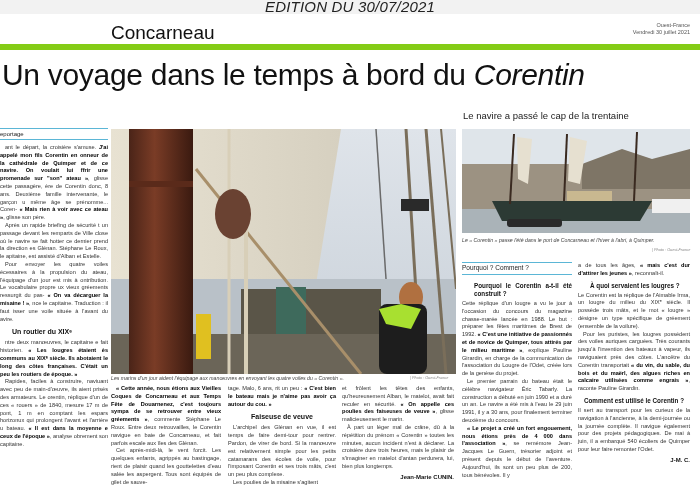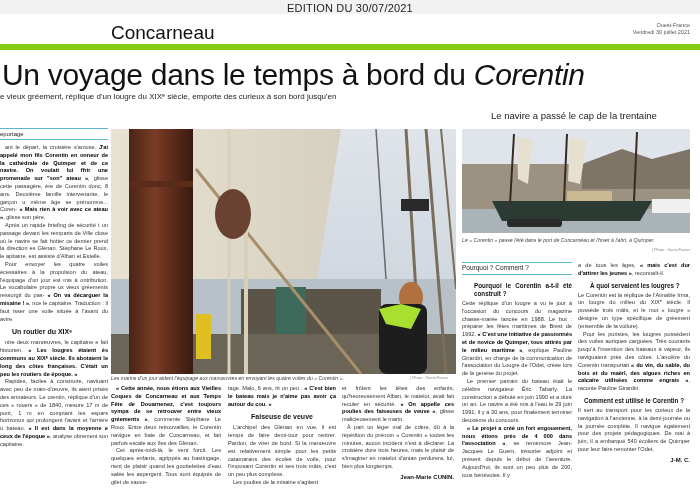--- a/index.html
+++ b/index.html
@@ -1,31 +1,31 @@
 <!DOCTYPE html>
 <html><head>
 <meta charset="utf-8">
 <style>
   * { box-sizing: border-box; margin: 0; padding: 0; }
   html, body { width: 700px; height: 500px; overflow: hidden; background: #ffffff; }
   body { font-family: "Liberation Sans", sans-serif; color: #1a1a1a; position: relative; }
 
   .edition-bar { position: absolute; left: 0; top: 0; width: 700px; height: 14px; background: #f2f2f2; text-align: center; }
-  .edition-bar span { font-size: 11px; color: #222; line-height: 8px; display: inline-block; transform: translateY(-2px); letter-spacing: 0.2px; }
+  .edition-bar span { font-size: 15px; color: #222; line-height: 8px; display: inline-block; transform: translateY(-2px); letter-spacing: 0.2px; font-style: italic; }
 
   .masthead { position: absolute; left: 0; top: 16px; width: 700px; height: 34px; border-bottom: 6px solid #84cc16; }
   .masthead .city { position: absolute; left: 111px; top: 6px; font-size: 19px; color: #111; }
   .masthead .pubinfo { position: absolute; right: 10px; top: 6px; font-size: 5.5px; color: #555; text-align: right; line-height: 7px; }
 
   .headline { position: absolute; left: 2px; top: 58px; font-size: 30px; font-weight: normal; color: #111; letter-spacing: -0.3px; white-space: nowrap; }
   .headline em { font-style: italic; }
 
   .chapo { position: absolute; left: 0; top: 91px; width: 400px; font-size: 8px; line-height: 11px; color: #222; }
 
-  .side-title { position: absolute; left: 463px; top: 110px; font-size: 9.5px; color: #222; margin-left: 28px; }
+  .side-title { position: absolute; left: 463px; top: 110px; font-size: 9.5px; color: #222; }
 
   .col { position: absolute; font-size: 5.6px; line-height: 7.8px; color: #333; text-align: justify; }
   .col p { margin-bottom: 0; }
   .col p.indent { text-indent: 5px; }
   .col b { color: #000; font-weight: bold; }
 
   .kicker { position: absolute; left: 0; top: 128px; width: 108px; height: 12px; border-top: 1.5px solid #5bb6d6; border-bottom: 1px solid #5bb6d6; font-size: 6px; line-height: 10px; color: #222; padding-left: 0; }
 
   .subhead { font-size: 7px; font-weight: bold; color: #111; margin: 4px 0 3px 12px; line-height: 9px; }
   .subhead.center { text-align: center; margin-left: 0; }
@@ -54,21 +54,20 @@
   <div class="city">Concarneau</div>
   <div class="pubinfo">
     <div>Ouest-France</div>
     <div>Vendredi 30 juillet 2021</div>
   </div>
 </div>
 
 <h1 class="headline"><span>Un voyage dans le temps à bord du </span><em>Corentin</em></h1>
 
 <div class="chapo">
-  <div>e vieux gréement, réplique d'un lougre du XIXᵉ siècle, emporte des curieux à son bord jusqu'en</div>
 </div>
 
 <div class="side-title">Le navire a passé le cap de la trentaine</div>
 
 <div class="kicker">eportage</div>
 
 <div class="col" style="left:0; top:144px; width:108px;">
   <p class="indent"><span>ant le départ, la croisière s'amuse. </span><b>J'ai appelé mon fils Corentin en onneur de la cathédrale de Quimper et de ce navire. On voulait lui ffrir une promenade sur "son" ateau »</b><span>, glisse cette passagère, ère de Corentin donc, 8 ans. Deuxième famille intervenante, le garçon u même âge se prénomme... Coren-</span> <b>« Mais rien à voir avec ce ateau »</b><span>, glisse son père.</span></p>
   <p class="indent">Après un rapide briefing de sécurité t un passage devant les remparts de Ville close où le navire se fait hotter ce dernier prend la direction es Glénan. Stéphane Le Roux, le apitaine, est assisté d'Alban et Estelle.</p>
   <p class="indent"><span>Pour envoyer les quatre voiles écessaires à la propulsion du ateau, l'équipage d'un jour est mis à ontribution. Le vocabulaire propre ux vieux gréements ressurgit du pas-</span> <b>« On va décarguer la misaine ! »</b><span>, nce le capitaine. Traduction : il faut isser une voile située à l'avant du avire.</span></p>

